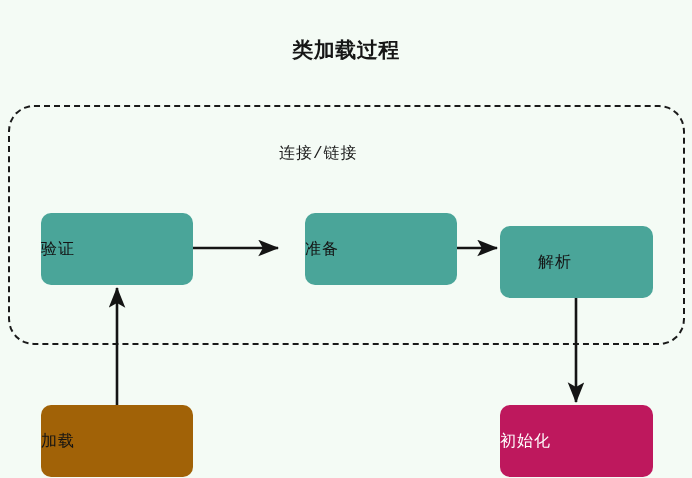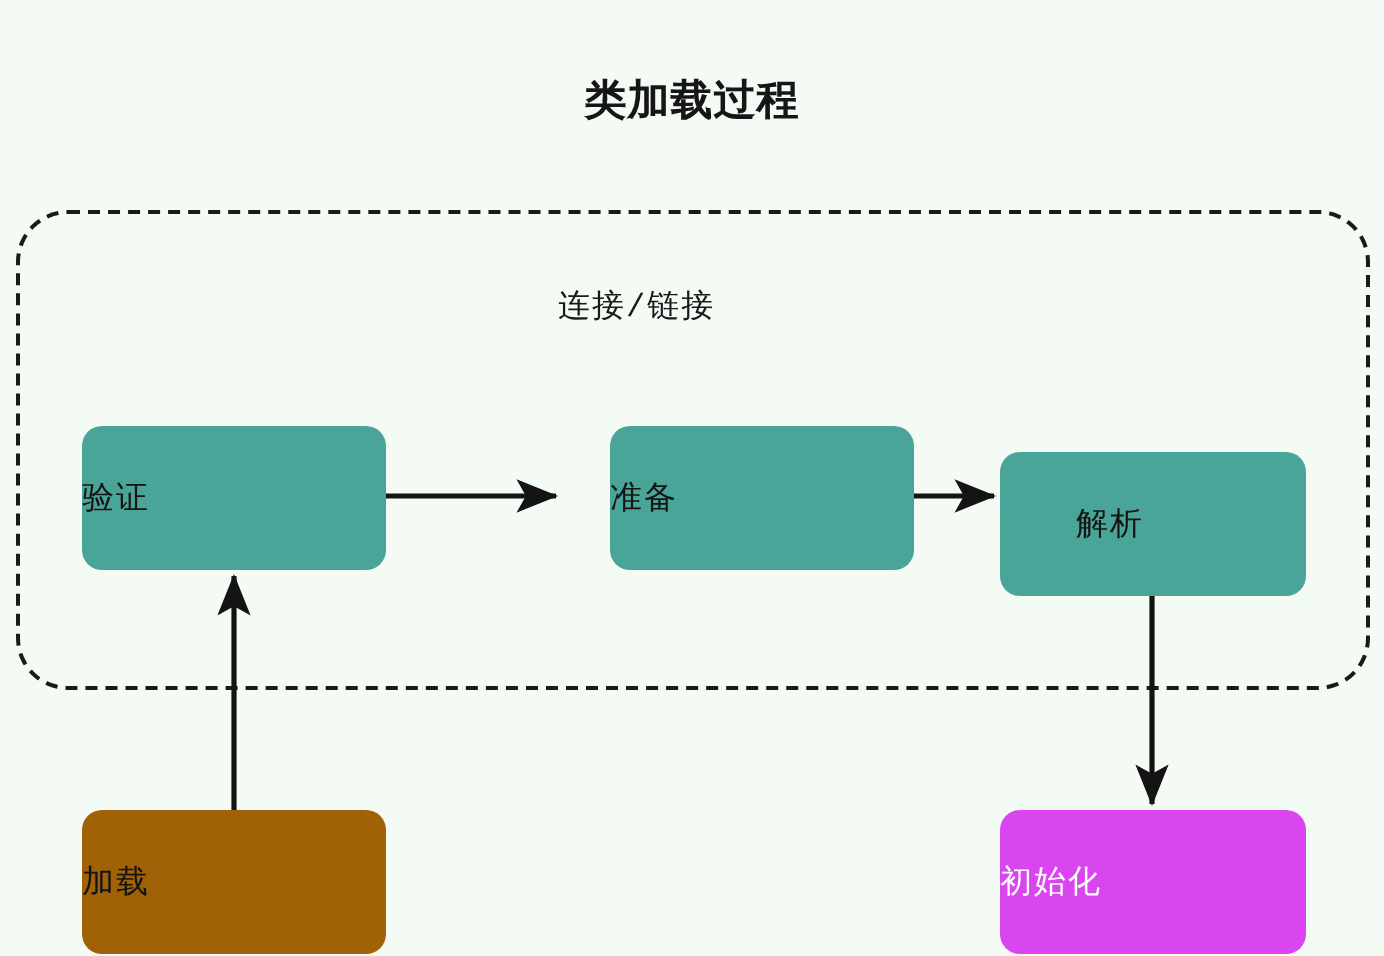--- a/index.html
+++ b/index.html
@@ -76,21 +76,21 @@
   }
   .node-teal {
     background: #4aa599;
     color: #141414;
   }
   .node-light {
     background: #a16207;
     color: #141414;
   }
   .node-dark {
-    background: #d946ef;
+    background: #be185d;
     color: #ffffff;
   }
   #node-yanzheng { left: 41px;  top: 213px; width: 152px; height: 72px; }
   #node-zhunbei  { left: 281px; top: 213px; width: 152px; height: 72px; margin-left: 24px; }
   #node-jiexi    { left: 500px; top: 226px; width: 153px; height: 72px; padding-left: 38px; }
   #node-jiazai   { left: 41px;  top: 405px; width: 152px; height: 72px; }
   #node-chushihua{ left: 500px; top: 405px; width: 153px; height: 72px; }
 
   .edges {
     position: absolute;

